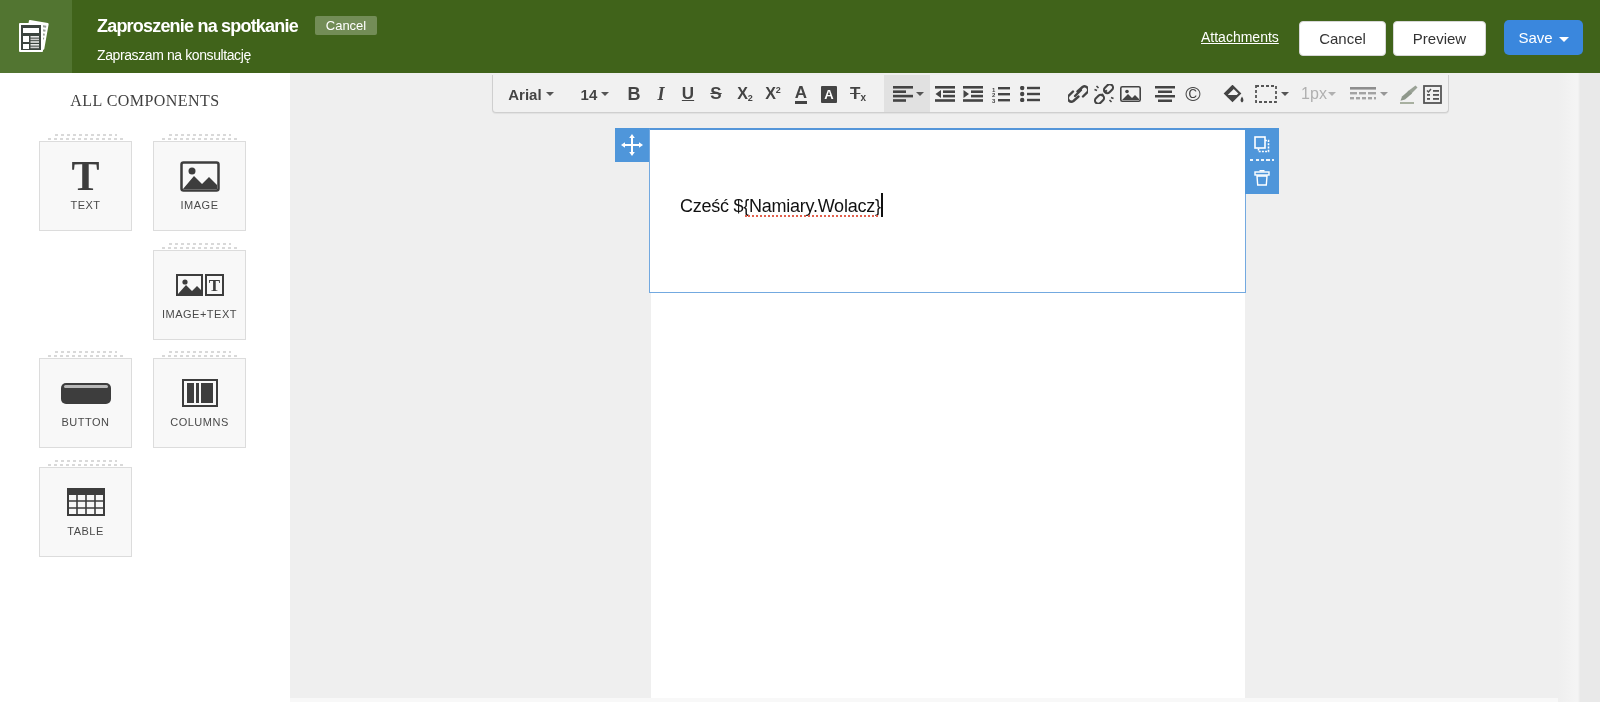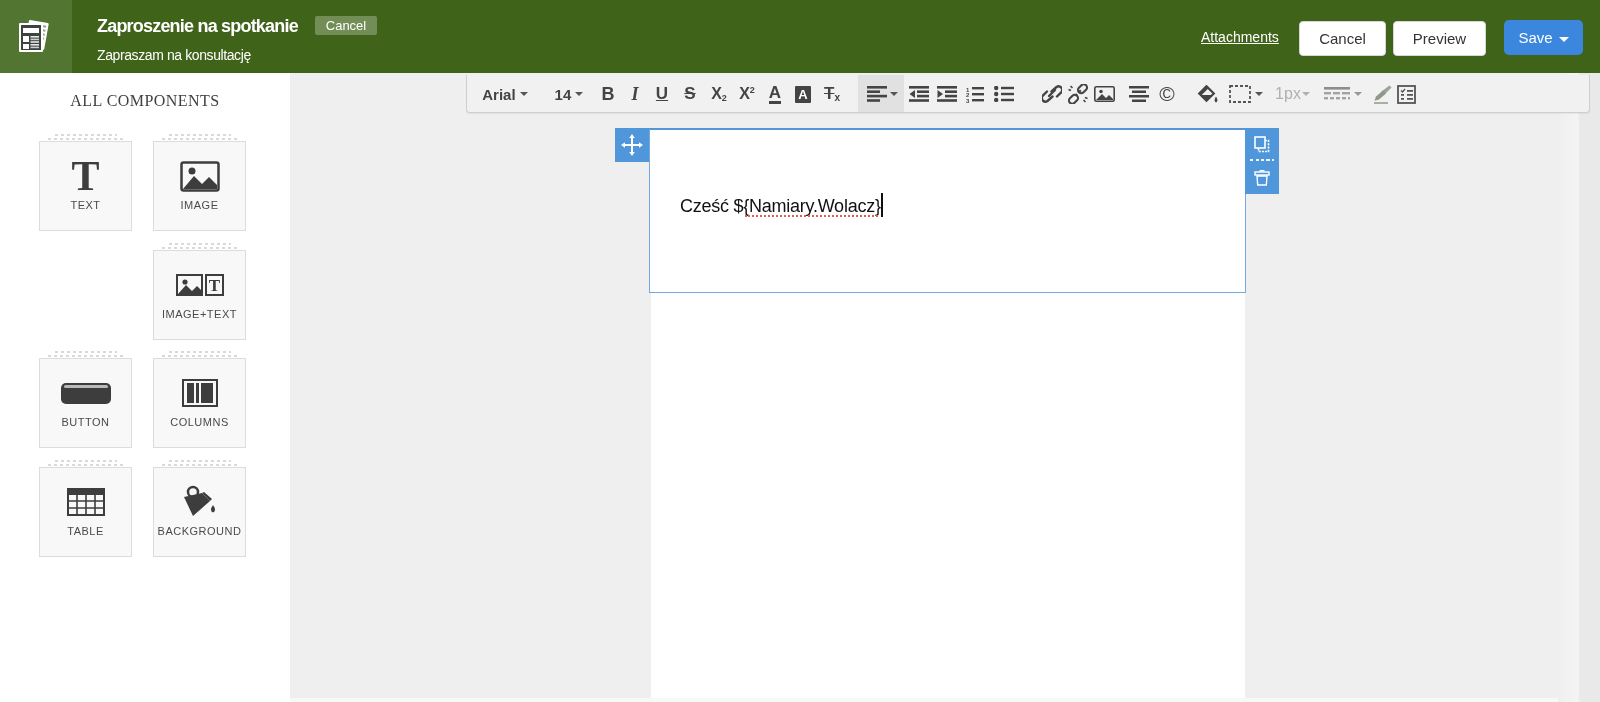--- a/index.html
+++ b/index.html
@@ -35,21 +35,21 @@
   #block { position:absolute; left:649px; top:128px; width:597px; height:165px; background:#fff; border:1px solid #73a9e0; border-top:2px solid #5596d9; }
   #blocktext { position:absolute; left:680px; top:196px; font-size:18px; letter-spacing:-0.25px; color:#111; }
   #cursor { position:absolute; left:881px; top:193px; width:1.5px; height:24px; background:#111; }
   #squiggle { position:absolute; left:745px; top:215px; width:133px; border-top:2px dotted #e2604d; }
   #movehandle { position:absolute; left:615px; top:128px; width:34px; height:34px; background:#4f96da; }
   #sidebtns { position:absolute; left:1245px; top:128px; width:34px; height:66px; background:#4f96da; }
   #scrollstrip { position:absolute; left:1558px; top:73px; width:42px; height:629px; background:linear-gradient(90deg,#efefef 0,#f4f4f4 18px,#f4f4f4 20px,#e9e9e9 22px,#e9e9e9 100%); }
   #bottomstrip { position:absolute; left:290px; top:698px; width:1268px; height:4px; background:#f8f8f8; }
 
   
-  #toolbar { position:absolute; left:466px; top:75px; width:1124px; height:38px; background:#f1f1f1; border:1px solid #cfcfcf; border-top:none; border-radius:0 0 4px 4px; box-shadow:0 1px 1px rgba(0,0,0,0.06); }
+  #toolbar { position:absolute; left:492px; top:75px; width:957px; height:38px; background:#f1f1f1; border:1px solid #cfcfcf; border-top:none; border-radius:0 0 4px 4px; box-shadow:0 1px 1px rgba(0,0,0,0.06); }
   .ti { position:absolute; top:0; height:38px; display:flex; align-items:center; justify-content:center; color:#444; }
   .tcaret { display:inline-block; width:0; height:0; border-left:4px solid transparent; border-right:4px solid transparent; border-top:4px solid #555; }
 </style>
 </head>
 <body>
 
 <div id="topbar">
   <div id="logo-sq">
     <svg width="34" height="36" viewBox="0 0 34 36" style="position:absolute;left:17px;top:19px;">
       <g transform="rotate(10 24 14)">
@@ -155,34 +155,20 @@
       <rect x="1" y="1" width="36" height="26" fill="none" stroke="#3d3d3d" stroke-width="2"></rect>
       <rect x="1" y="1" width="36" height="6" fill="#3d3d3d"></rect>
       <line x1="1" y1="13" x2="37" y2="13" stroke="#3d3d3d" stroke-width="1.6"></line>
       <line x1="1" y1="20" x2="37" y2="20" stroke="#3d3d3d" stroke-width="1.6"></line>
       <line x1="10" y1="7" x2="10" y2="27" stroke="#3d3d3d" stroke-width="1.6"></line>
       <line x1="19" y1="7" x2="19" y2="27" stroke="#3d3d3d" stroke-width="1.6"></line>
       <line x1="28" y1="7" x2="28" y2="27" stroke="#3d3d3d" stroke-width="1.6"></line>
     </svg>
       </div>
     <div class="lab">TABLE</div>
-    </div>
-  <div class="card" style="left:153px;top:394px;">
-      <div class="s1"></div>
-      <div class="s2"></div>
-      <div class="box"></div>
-    <div class="ico">
-        <svg width="40" height="34" viewBox="0 0 40 34">
-      <circle cx="13" cy="7" r="5" fill="none" stroke="#3d3d3d" stroke-width="2.5"></circle>
-      <path d="M4 12 L22 8 L30 16 L13 31 Z" fill="#3d3d3d"></path>
-      <path d="M22 8 L30 16 L32 14 L24 7 Z" fill="#3d3d3d"></path>
-      <path d="M33 20 q4 5.5 0 7.5 q-4 -2 0 -7.5" fill="#3d3d3d"></path>
-    </svg>
-      </div>
-    <div class="lab">BACKGROUND</div>
     </div>
 </div>
 
 <div id="emailcol"></div>
 <div id="block"></div>
 <div id="blocktext">Cześć ${Namiary.Wolacz}</div>
 <div id="cursor"></div>
 <div id="squiggle"></div>
 <div id="movehandle">
   <svg width="22" height="22" viewBox="0 0 22 22" style="position:absolute;left:6px;top:6px;">

